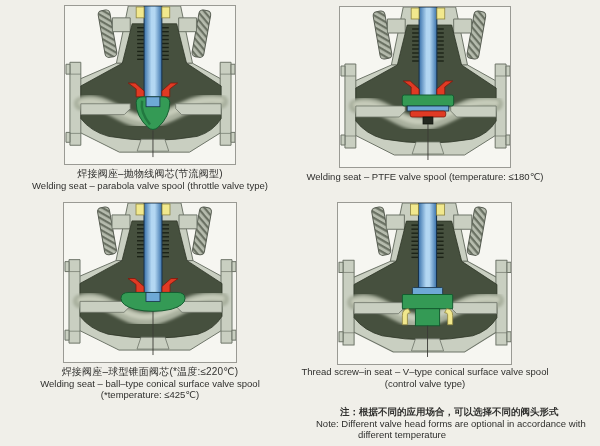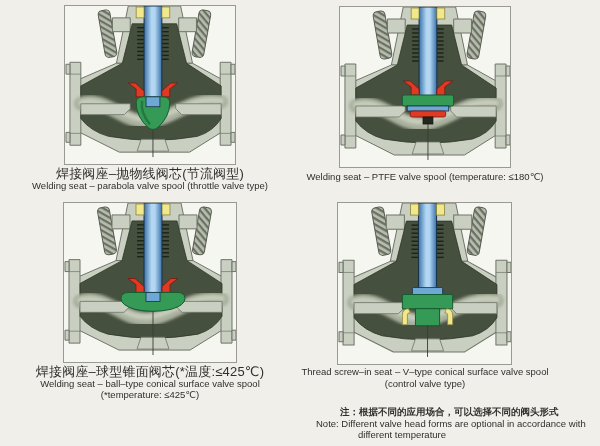--- a/index.html
+++ b/index.html
@@ -15,21 +15,21 @@
   .frame{
     position:absolute;background:var(--frame-bg);
     border:1px solid var(--frame-border);box-sizing:border-box;
   }
   .frame svg{position:absolute;left:0;top:0;width:100%;height:100%;display:block;}
   .f0{left:64px;top:5px;width:172px;height:160px;}
   .f1{left:339px;top:6px;width:172px;height:162px;}
   .f2{left:63px;top:202px;width:174px;height:161px;}
   .f3{left:337px;top:202px;width:175px;height:163px;}
   .caption{position:absolute;text-align:center;line-height:11.5px;}
-  .caption .zh{font-size:13px;letter-spacing:0.2px;}
+  .caption .zh{font-size:10px;letter-spacing:0.2px;}
   .caption .en{font-size:9.5px;}
   .c0{left:20px;top:168px;width:260px;}
   .c1{left:296px;top:171px;width:258px;}
   .c2{left:20px;top:366px;width:260px;}
   .c3{left:294px;top:366px;width:262px;}
   .note{position:absolute;left:316px;top:406px;width:282px;font-size:9.5px;line-height:11.5px;}
   .note .zh{padding-left:24px;font-size:9.5px;font-weight:bold;}
   .note .en2{padding-left:42px;}
 </style>
 </head>
@@ -381,21 +381,21 @@
 </div>
 
 <div class="caption c0">
   <div class="zh">焊接阀座–抛物线阀芯(节流阀型)</div>
   <div class="en">Welding seat – parabola valve spool (throttle valve type)</div>
 </div>
 <div class="caption c1">
   <div class="en">Welding seat – PTFE valve spool (temperature: ≤180℃)</div>
 </div>
 <div class="caption c2">
-  <div class="zh">焊接阀座–球型锥面阀芯(*温度:≤425℃)</div>
+  <div class="zh">焊接阀座–球型锥面阀芯(*温度:≤220℃)</div>
   <div class="en">Welding seat – ball–type conical surface valve spool</div>
   <div class="en">(*temperature: ≤425℃)</div>
 </div>
 <div class="caption c3">
   <div class="en">Thread screw–in seat – V–type conical surface valve spool</div>
   <div class="en">(control valve type)</div>
 </div>
 
 <div class="note">
   <div class="zh">注：根据不同的应用场合，可以选择不同的阀头形式</div>

